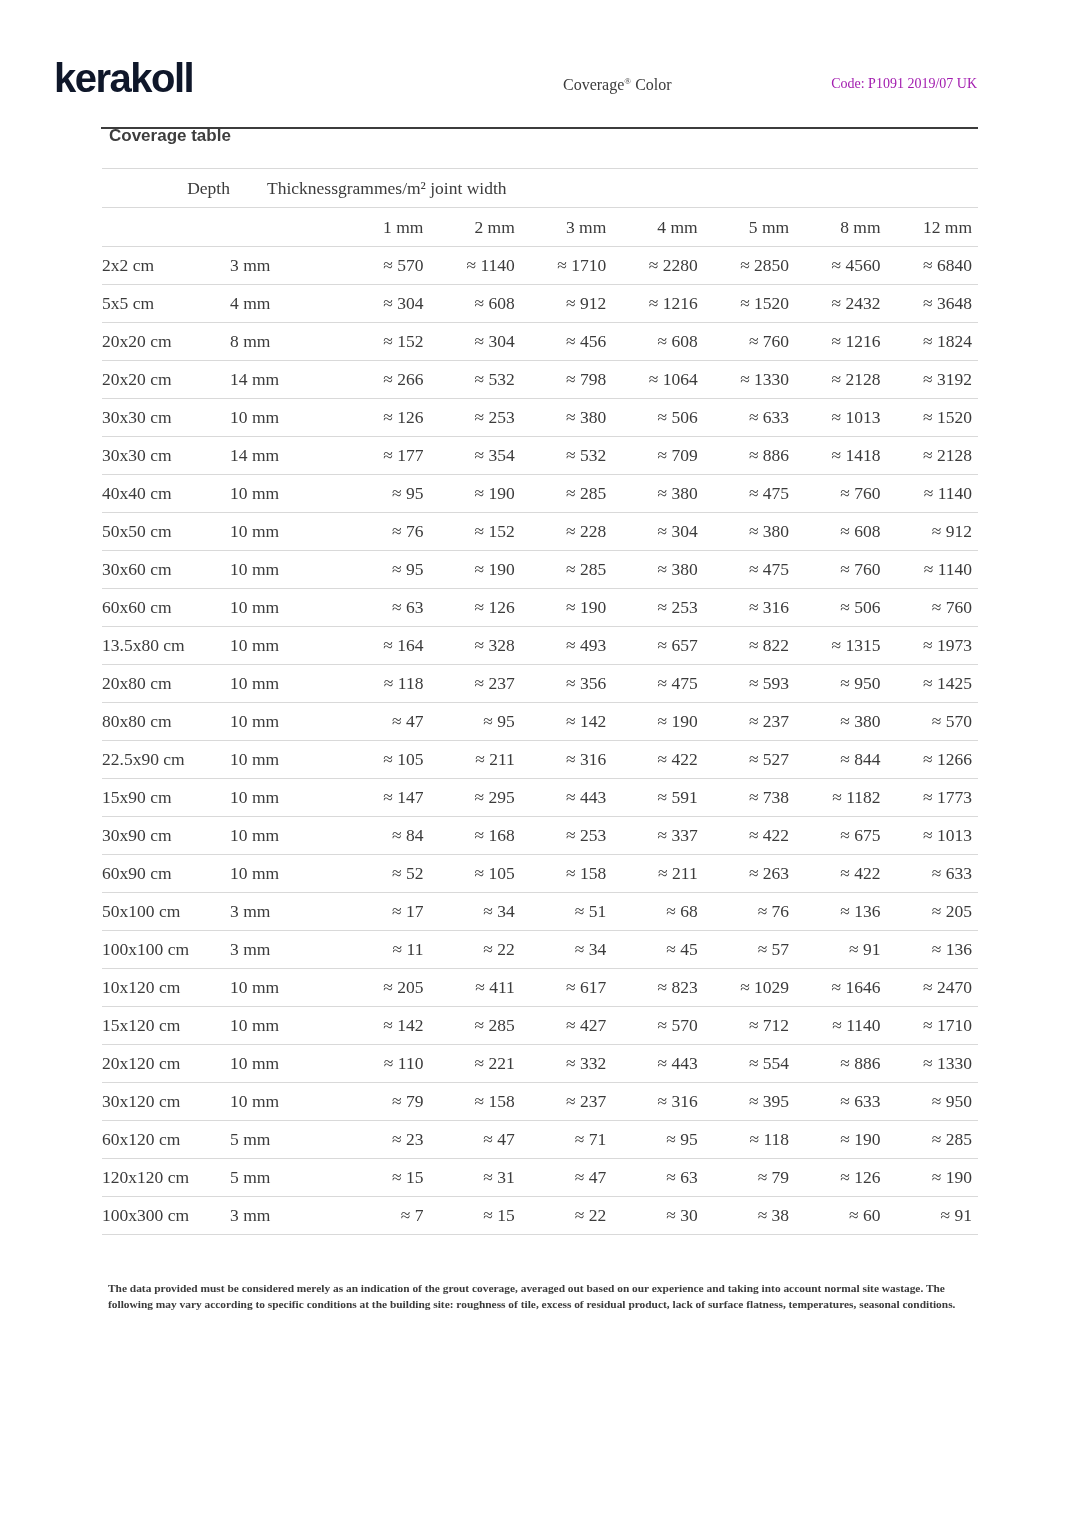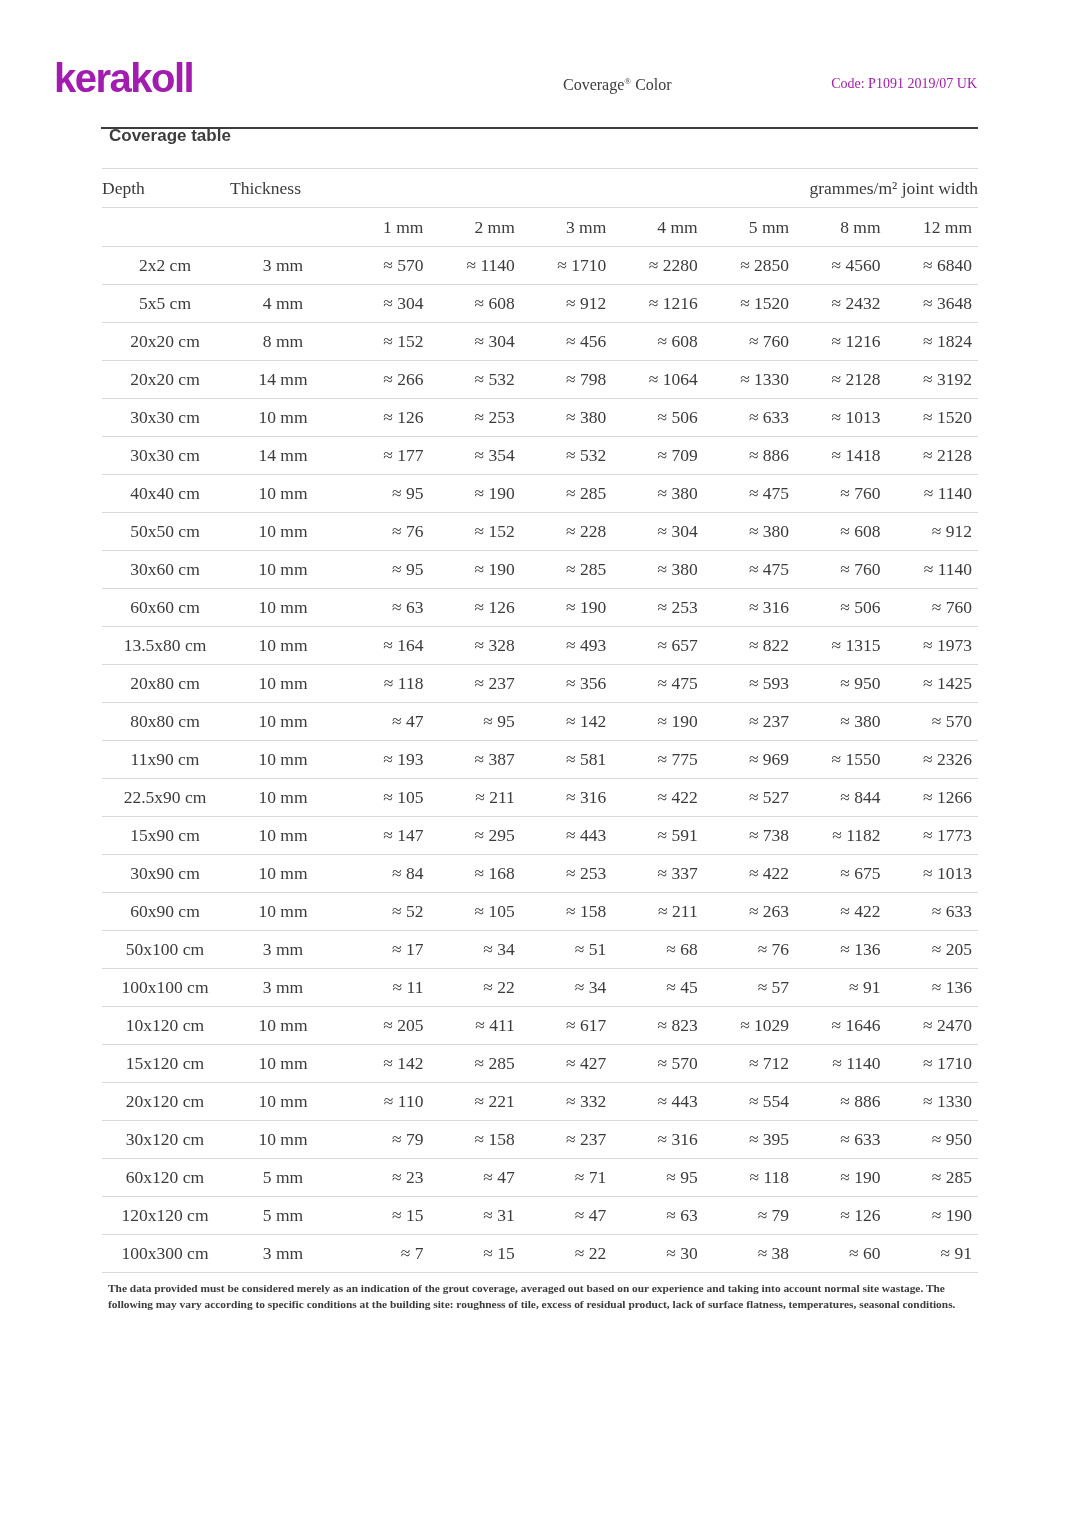--- a/index.html
+++ b/index.html
@@ -14,21 +14,21 @@
     overflow: hidden;
   }
   .logo {
     position: absolute;
     left: 54px;
     top: 58px;
     font-family: "Liberation Sans", "DejaVu Sans", sans-serif;
     font-weight: bold;
     font-size: 40px;
     letter-spacing: -1.5px;
-    color: #a21caf;
+    color: #0f172a;
     line-height: 1;
   }
   .product {
     position: absolute;
     left: 563px;
     top: 76px;
     font-size: 16px;
     color: #3b3b3b;
     white-space: nowrap;
   }
@@ -70,23 +70,23 @@
     color: #3b3b3b;
   }
   table.coverage th, table.coverage td {
     border-bottom: 1px solid #d9d9d9;
     font-weight: normal;
     vertical-align: middle;
     white-space: nowrap;
   }
   table.coverage thead th { height: 39px; }
   table.coverage tbody td { height: 38px; }
-  th.group-label { text-align: right; }
-  th.depth-h, th.thick-h { text-align: left; }
-  td.depth, td.thick { text-align: center; padding-right: 2px; }
+  th.group-label { text-align: left; }
+  th.depth-h, th.thick-h { text-align: right; }
+  td.depth, td.thick { text-align: left; padding-right: 2px; }
   th.num, td.num { text-align: right; padding-right: 6px; }
   .disclaimer {
     position: absolute;
     left: 108px;
     top: 1280px;
     width: 872px;
     font-size: 11.4px;
     line-height: 1.42;
     color: #3b3b3b;
     font-weight: bold;
@@ -274,31 +274,20 @@
           <td class="thick">10 mm</td>
           <td class="num">≈ 47</td>
           <td class="num">≈ 95</td>
           <td class="num">≈ 142</td>
           <td class="num">≈ 190</td>
           <td class="num">≈ 237</td>
           <td class="num">≈ 380</td>
           <td class="num">≈ 570</td>
         </tr>
         <tr>
-          <td class="depth">11x90 cm</td>
-          <td class="thick">10 mm</td>
-          <td class="num">≈ 193</td>
-          <td class="num">≈ 387</td>
-          <td class="num">≈ 581</td>
-          <td class="num">≈ 775</td>
-          <td class="num">≈ 969</td>
-          <td class="num">≈ 1550</td>
-          <td class="num">≈ 2326</td>
-        </tr>
-        <tr>
           <td class="depth">22.5x90 cm</td>
           <td class="thick">10 mm</td>
           <td class="num">≈ 105</td>
           <td class="num">≈ 211</td>
           <td class="num">≈ 316</td>
           <td class="num">≈ 422</td>
           <td class="num">≈ 527</td>
           <td class="num">≈ 844</td>
           <td class="num">≈ 1266</td>
         </tr>

